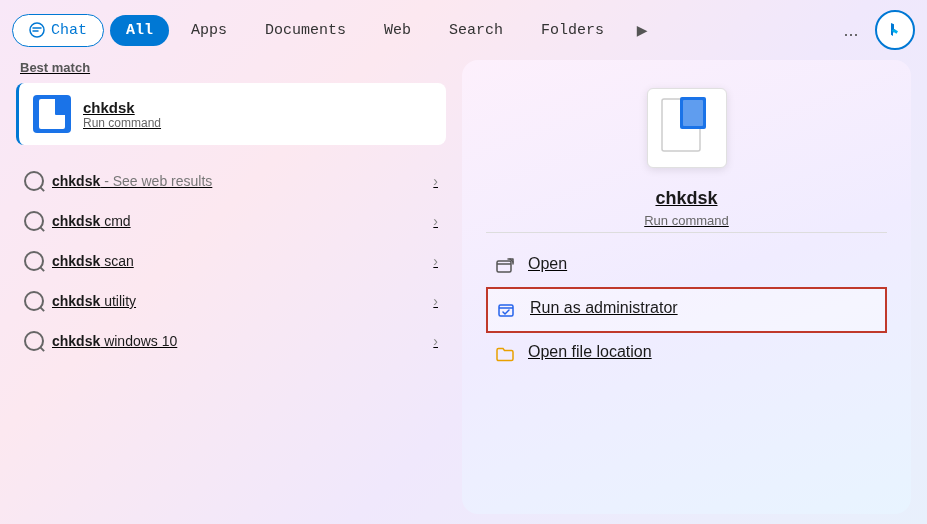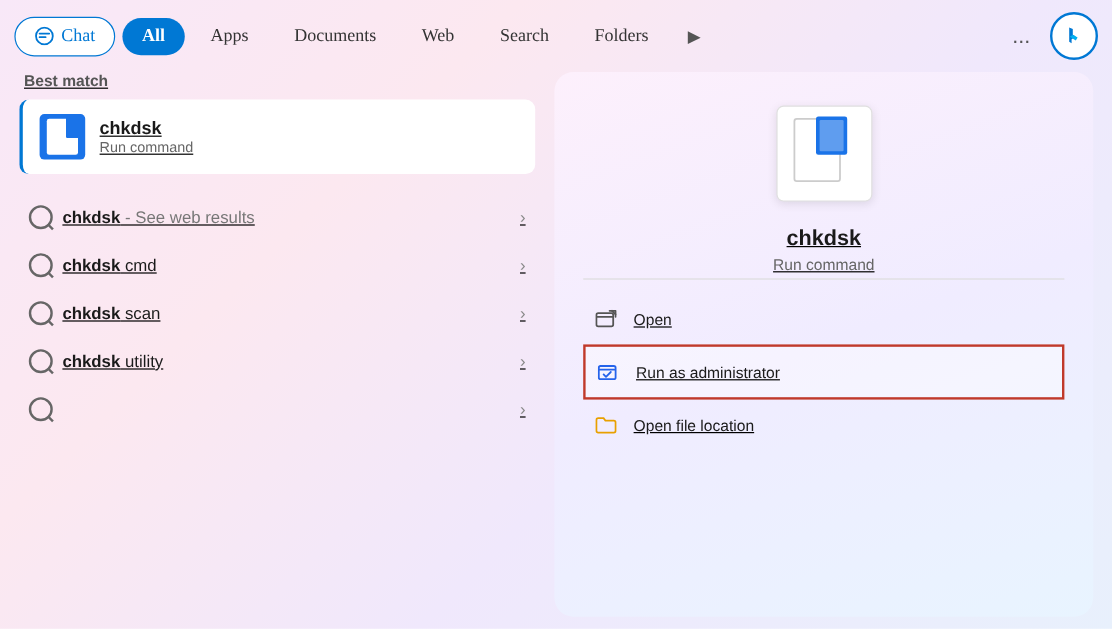--- a/index.html
+++ b/index.html
@@ -25,21 +25,21 @@
       display: flex;
       align-items: center;
       gap: 6px;
       padding: 7px 16px;
       border-radius: 20px;
       font-size: 15px;
       cursor: pointer;
       border: none;
       background: transparent;
       color: #333;
-      font-family: Liberation Serif, serif;
+      font-family: Liberation Mono, monospace;
       white-space: nowrap;
     }
 
     .nav-pill.chat-pill {
       background: white;
       border: 1.5px solid #0078d4;
       color: #0078d4;
       font-weight: 500;
     }
 
@@ -282,26 +282,26 @@
       background: #ddd;
       margin: 4px 0 12px 0;
     }
 
     .action-list {
       width: 100%;
     }
 
     .action-item {
       display: flex;
-      align-items: center;
+      align-items: flex-start;
       gap: 12px;
       padding: 10px 8px;
       border-radius: 6px;
       cursor: pointer;
-      font-size: 13px;
+      font-size: 16px;
       color: #1a1a1a;
       width: 100%;
       border: none;
       background: transparent;
       text-align: left;
       font-family: 'Segoe UI', Arial, sans-serif;
     }
 
     .action-item.highlighted {
       border: 2px solid #c0392b;
@@ -421,20 +421,21 @@
       <div class="web-search-left">
         <div class="search-icon-circle"></div>
         <span class="web-search-text"><span class="bold">chkdsk</span> utility</span>
       </div>
       <span class="chevron-right">›</span>
     </div>
 
     <div class="web-search-item">
       <div class="web-search-left">
         <div class="search-icon-circle"></div>
+        <span class="web-search-text"><span class="bold">chkdsk</span> windows 10</span>
       </div>
       <span class="chevron-right">›</span>
     </div>
   </div>
 
   <div class="right-panel">
     <div class="app-preview">
       <div class="big-app-icon-bg">
         <svg width="70" height="70" viewBox="0 0 70 70">
 

